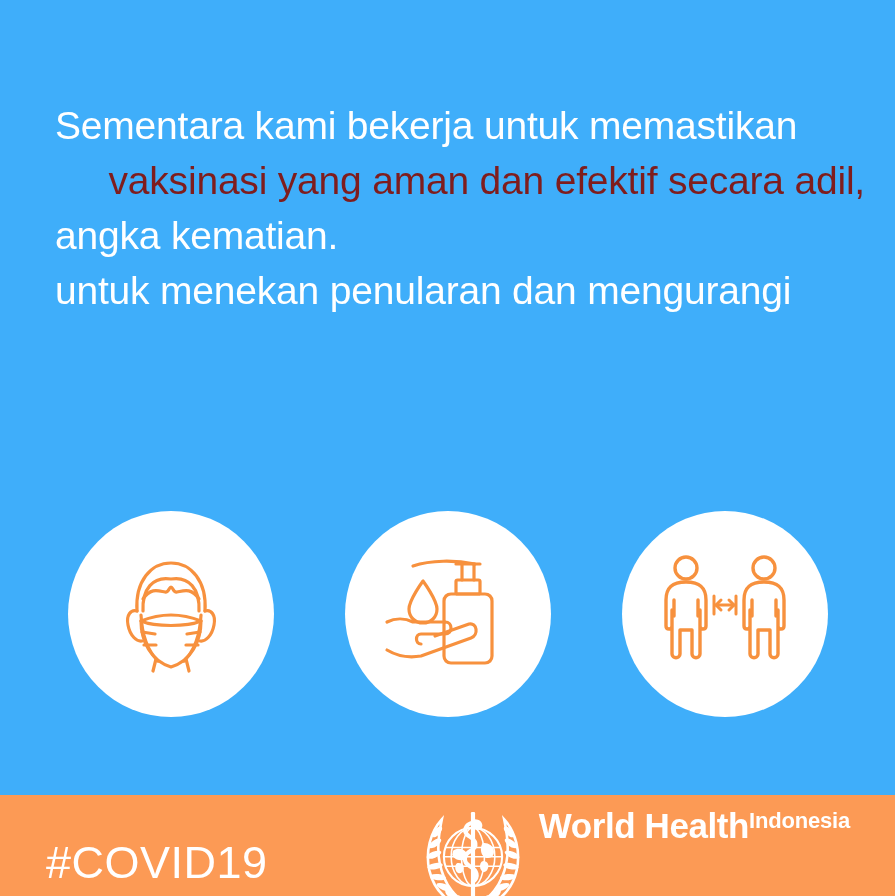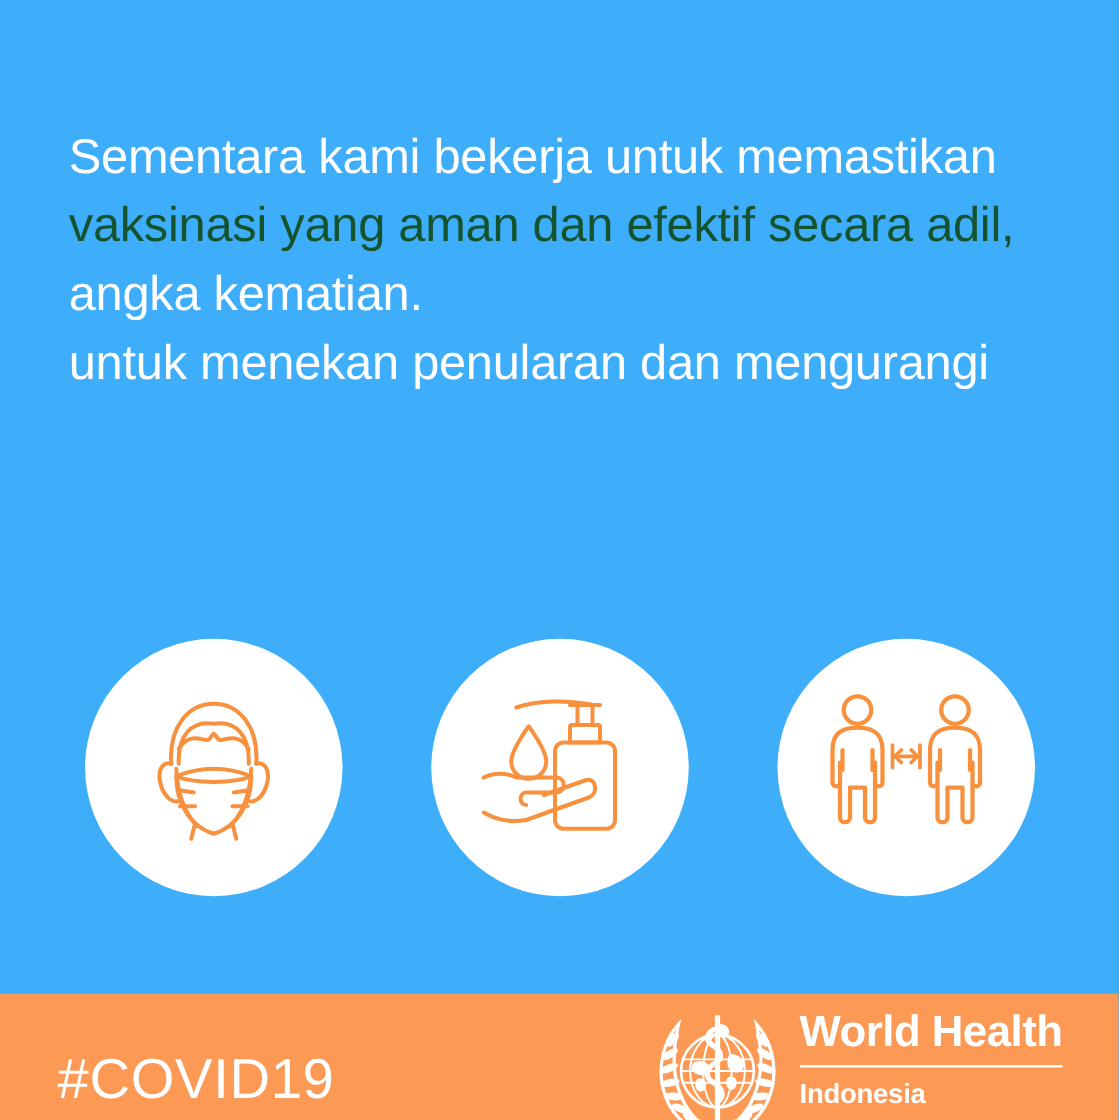--- a/index.html
+++ b/index.html
@@ -35,21 +35,21 @@
   .headline-line {
     display: block;
     font-family: "Liberation Sans", sans-serif;
     font-size: 39px;
     line-height: 55px;
     letter-spacing: -0.2px;
     white-space: nowrap;
   }
 
   .hl-white { color: #FFFFFF; }
-  .hl-navy  { color: #14532d; }
+  .hl-navy  { color: #7f1d1d; text-align: right; }
 
   
   #icon-row {
     position: absolute;
     left: 68px;
     top: 475px;
     width: 760px;
     height: 206px;
     display: flex;
     justify-content: space-between;
@@ -106,21 +106,21 @@
   #who-emblem {
     width: 104px;
     height: 104px;
     flex: 0 0 auto;
     margin-right: 14px;
     margin-top: 2px;
   }
 
   #who-wordmark {
     display: flex;
-    flex-direction: column;
+    flex-direction: row;
     justify-content: flex-start;
   }
 
   .who-name-line {
     font-family: "Liberation Sans", sans-serif;
     font-weight: bold;
     font-size: 35px;
     line-height: 38px;
     color: #FFFFFF;
     letter-spacing: -0.4px;

